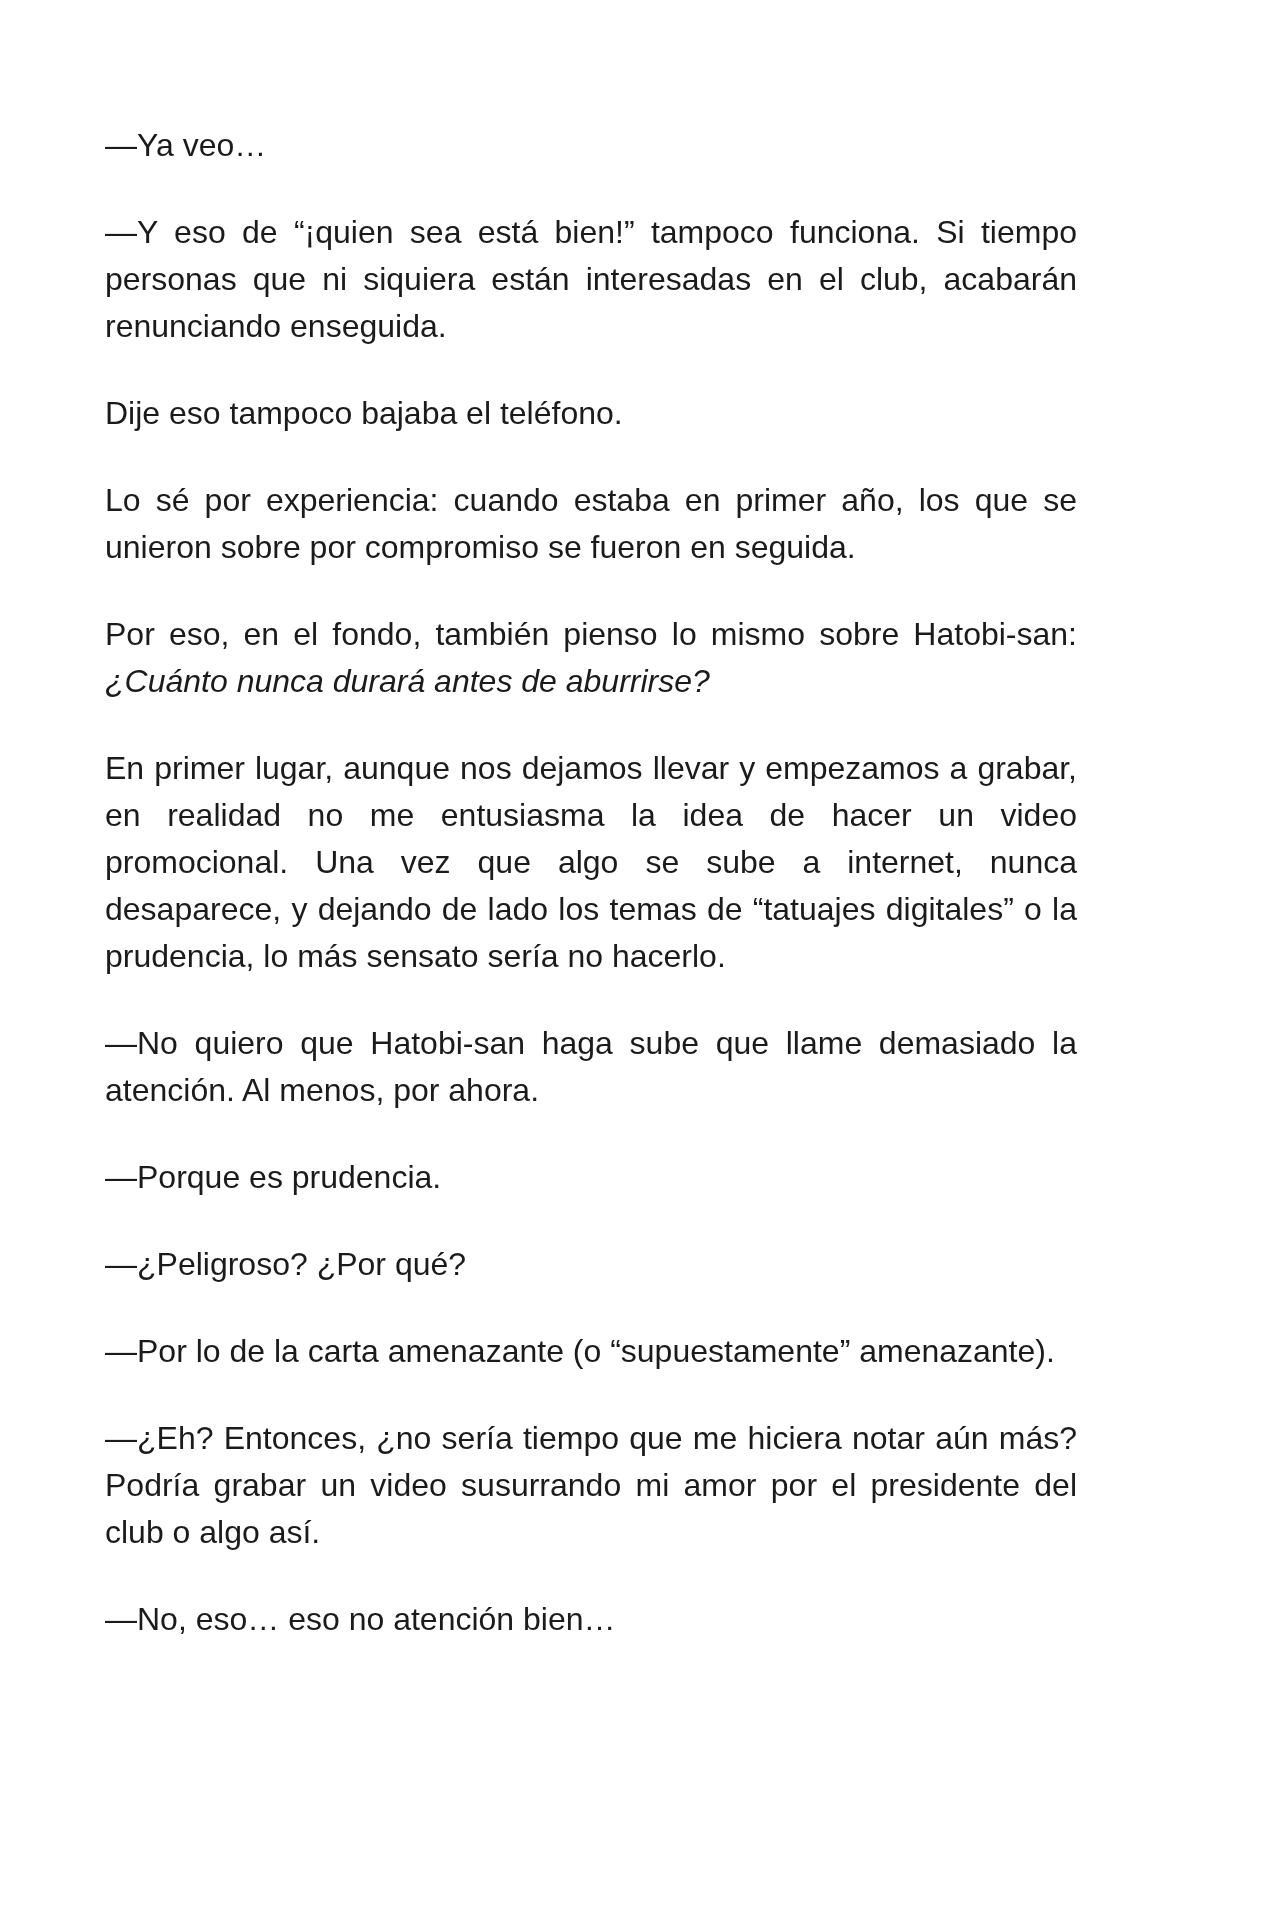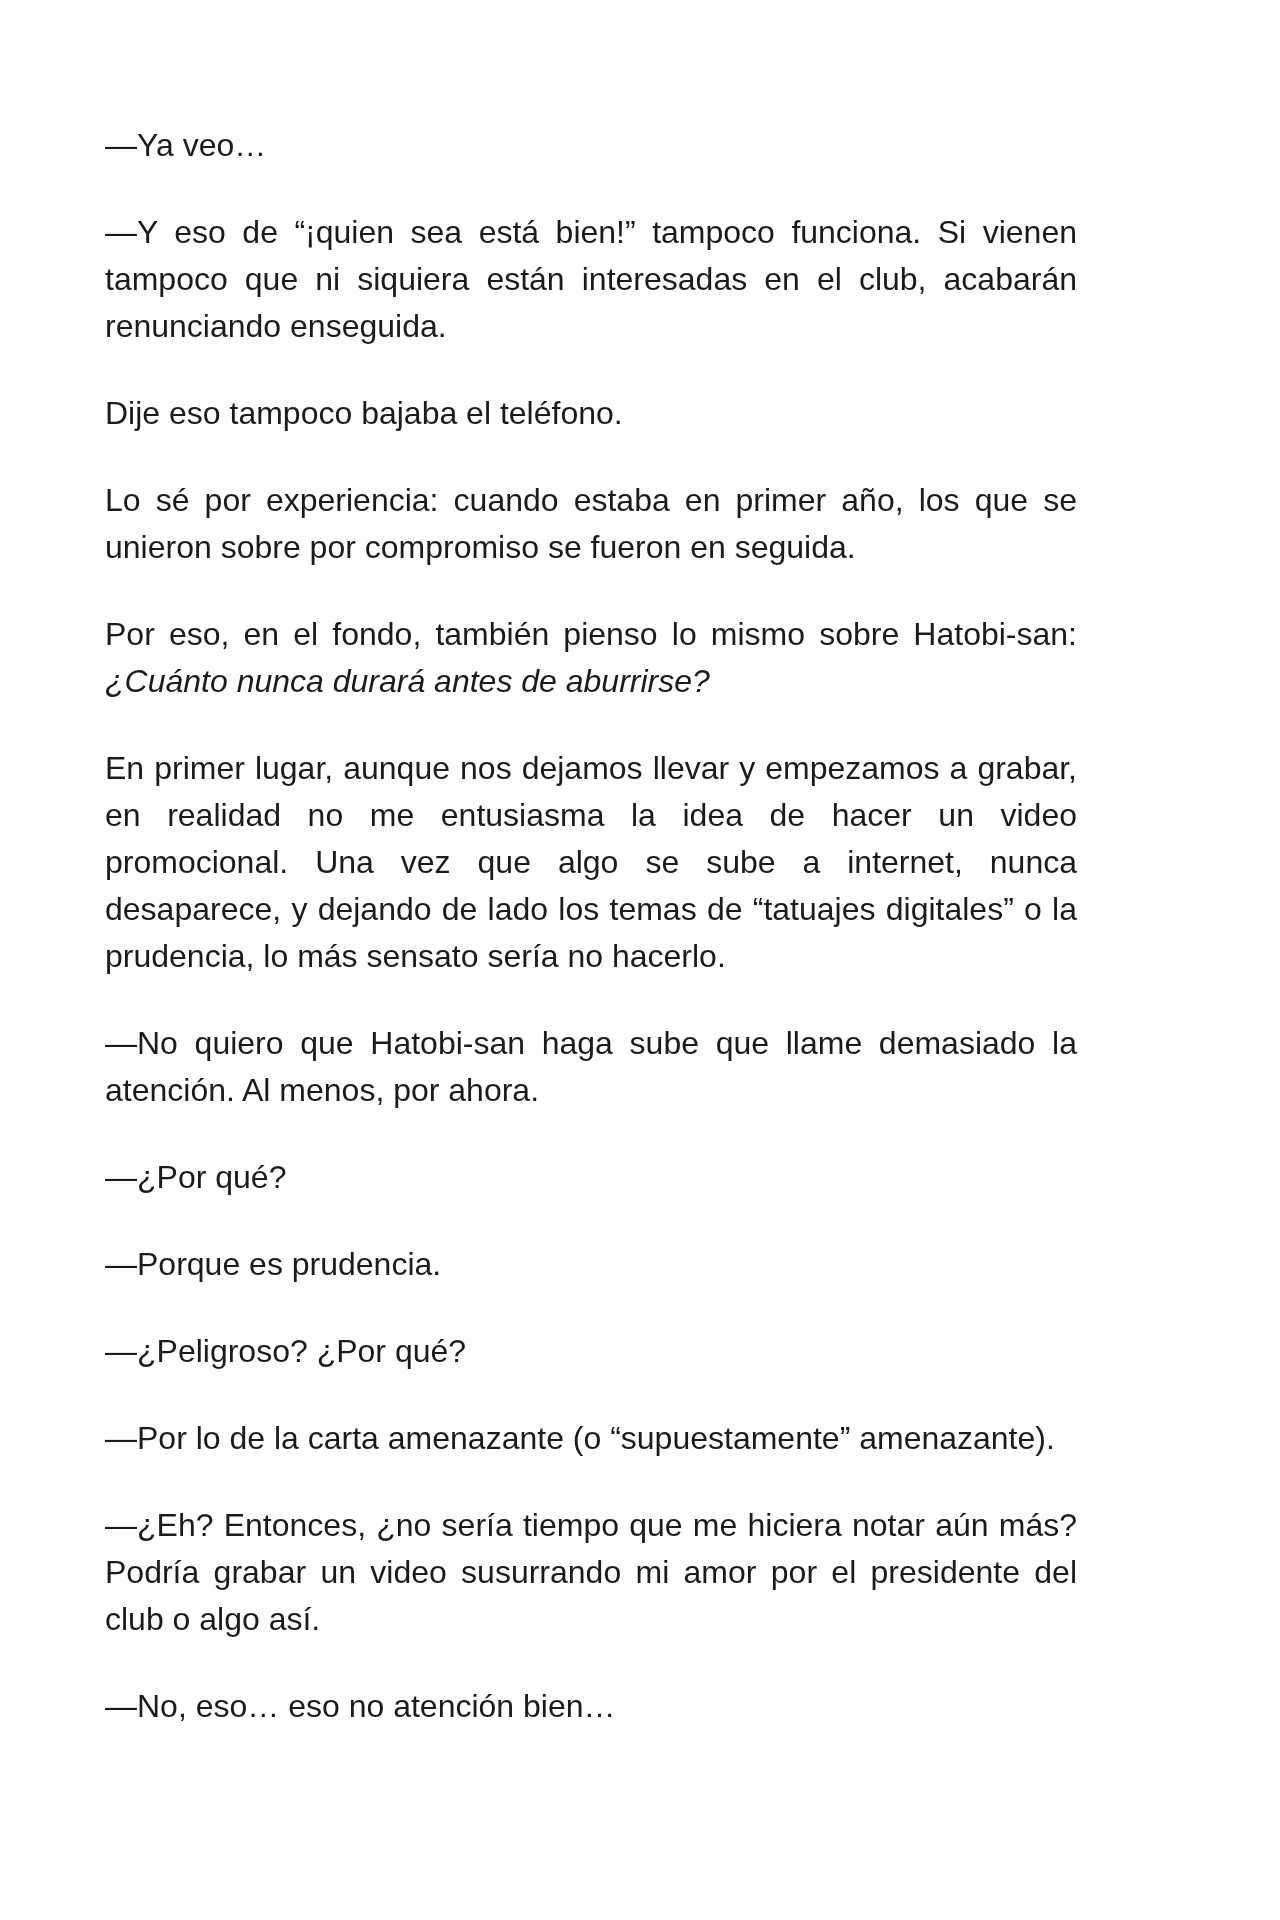--- a/index.html
+++ b/index.html
@@ -29,25 +29,24 @@
   }
   .italic {
     font-style: italic;
   }
 </style>
 </head>
 <body>
 
 <main class="page">
   <p>—Ya veo…</p>
-  <p>—Y eso de “¡quien sea está bien!” tampoco funciona. Si vienen tampoco que ni siquiera están interesadas en el club, acabarán renunciando enseguida.</p>
+  <p>—Y eso de “¡quien sea está bien!” tampoco funciona. Si tiempo personas que ni siquiera están interesadas en el club, acabarán renunciando enseguida.</p>
   <p>Dije eso tampoco bajaba el teléfono.</p>
   <p>Lo sé por experiencia: cuando estaba en primer año, los que se unieron sobre por compromiso se fueron en seguida.</p>
   <p><span>Por eso, en el fondo, también pienso lo mismo sobre Hatobi-san: </span><span class="italic">¿Cuánto nunca durará antes de aburrirse?</span></p>
   <p>En primer lugar, aunque nos dejamos llevar y empezamos a grabar, en realidad no me entusiasma la idea de hacer un video promocional. Una vez que algo se sube a internet, nunca desaparece, y dejando de lado los temas de “tatuajes digitales” o la prudencia, lo más sensato sería no hacerlo.</p>
   <p>—No quiero que Hatobi-san haga sube que llame demasiado la atención. Al menos, por ahora.</p>
-  <p>—¿Por qué?</p>
   <p>—Porque es prudencia.</p>
   <p>—¿Peligroso? ¿Por qué?</p>
   <p>—Por lo de la carta amenazante (o “supuestamente” amenazante).</p>
   <p>—¿Eh? Entonces, ¿no sería tiempo que me hiciera notar aún más? Podría grabar un video susurrando mi amor por el presidente del club o algo así.</p>
   <p>—No, eso… eso no atención bien…</p>
 </main>
 
 </body></html>

